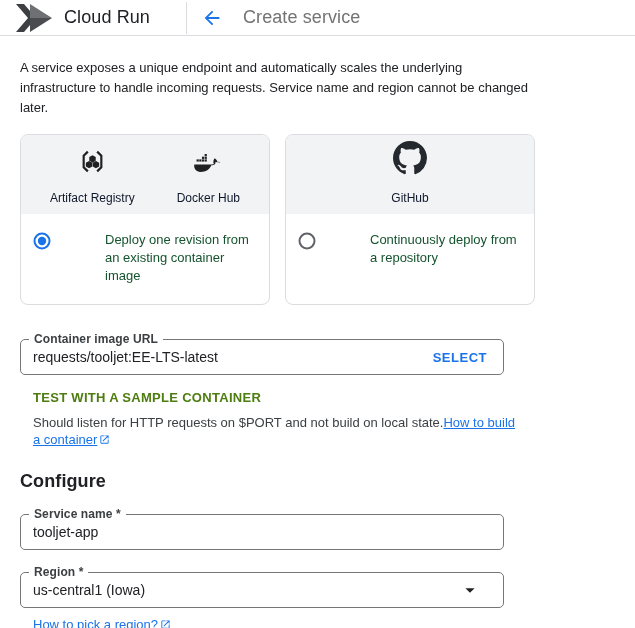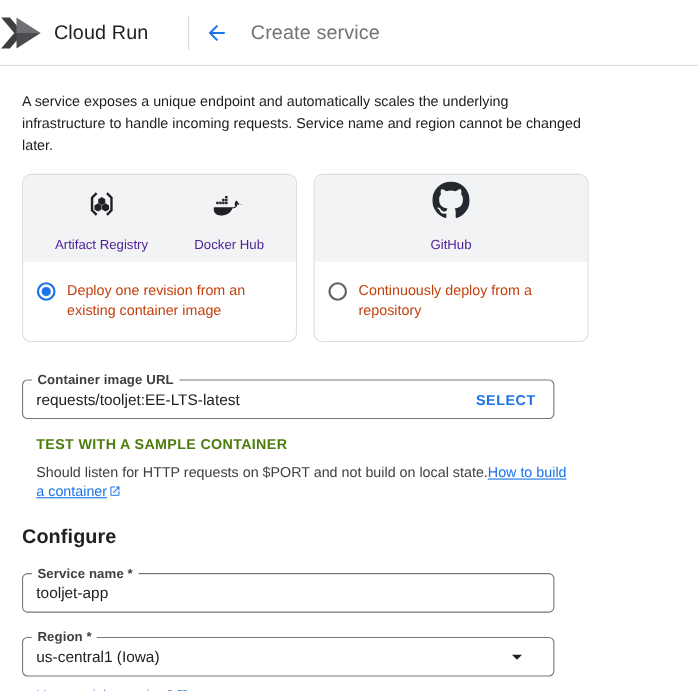--- a/index.html
+++ b/index.html
@@ -1,44 +1,44 @@
 <!DOCTYPE html>
 <html><head>
 <meta charset="utf-8">
 <style>
   * { margin:0; padding:0; box-sizing:border-box; }
   html,body { width:635px; height:628px; background:#fff; overflow:hidden;
     font-family:"Liberation Sans", sans-serif; color:#202124; }
 
   
-  .app-header { height:60px; display:flex; align-items:center;
-    border-bottom:1px solid #dadce0; background:#fff; }
+  .app-header { height:36px; display:flex; align-items:center;
+    border-bottom:1px solid #dadce0; padding-left:15px; background:#fff; }
   .logo { width:38px; height:30px; flex:0 0 auto; }
   .app-name { font-size:18px; color:#202124; margin-left:11px; letter-spacing:.1px; }
   .hdr-divider { width:1px; height:32px; background:#dadce0; margin-left:36px; }
   .back-btn { background:none; border:none; cursor:pointer; margin-left:13px;
     width:24px; height:24px; display:flex; align-items:center; justify-content:center; }
   .page-title { font-size:18px; color:#737373; margin-left:19px; letter-spacing:.1px; }
 
   
   .main { padding:22px 20px 0 20px; }
   .intro { font-size:13px; line-height:20px; color:#202124; }
 
   
   .cards { display:flex; gap:15px; margin-top:16px; width:515px; }
   .card { flex:1; border:1px solid #dadce0; border-radius:8px; background:#fff;
     overflow:hidden; cursor:pointer; }
   .card-top { background:#f1f3f4; height:79px; display:flex; align-items:center;
     justify-content:center; gap:42px; }
   .source { display:flex; flex-direction:column; align-items:center; }
   .source .src-icon { height:30px; display:flex; align-items:flex-end; justify-content:center; }
-  .source .src-label { font-size:12px; color:#4c1d95; margin-top:16px; }
+  .source .src-label { font-size:12px; color:#0f172a; margin-top:16px; }
   .card-bottom { padding:17px 8px 19px 12px; display:flex; gap:10px; }
   .radio { flex:0 0 auto; margin-top:1px; }
-  .radio-label { font-size:13px; line-height:18px; color:#c2410c; max-width:198px; }
+  .radio-label { font-size:13px; line-height:18px; color:#14532d; max-width:198px;margin-left:44px; }
 
   
   .field { position:relative; width:484px; height:36px; border:1px solid #747775;
     border-radius:5px; display:flex; align-items:center; background:#fff; }
   .field-label { position:absolute; top:-8px; left:8px; background:#fff;
     padding:0 5px; font-size:12px; font-weight:bold; color:#3c4043; letter-spacing:.1px; }
   .field-value { flex:1; padding:0 12px; font-size:14px; color:#202124; white-space:nowrap; overflow:hidden; }
   .select-btn { background:none; border:none; cursor:pointer; color:#1a73e8;
     font-family:"Liberation Sans", sans-serif; font-weight:bold; font-size:13px;
     letter-spacing:.5px; padding:0 16px; }

